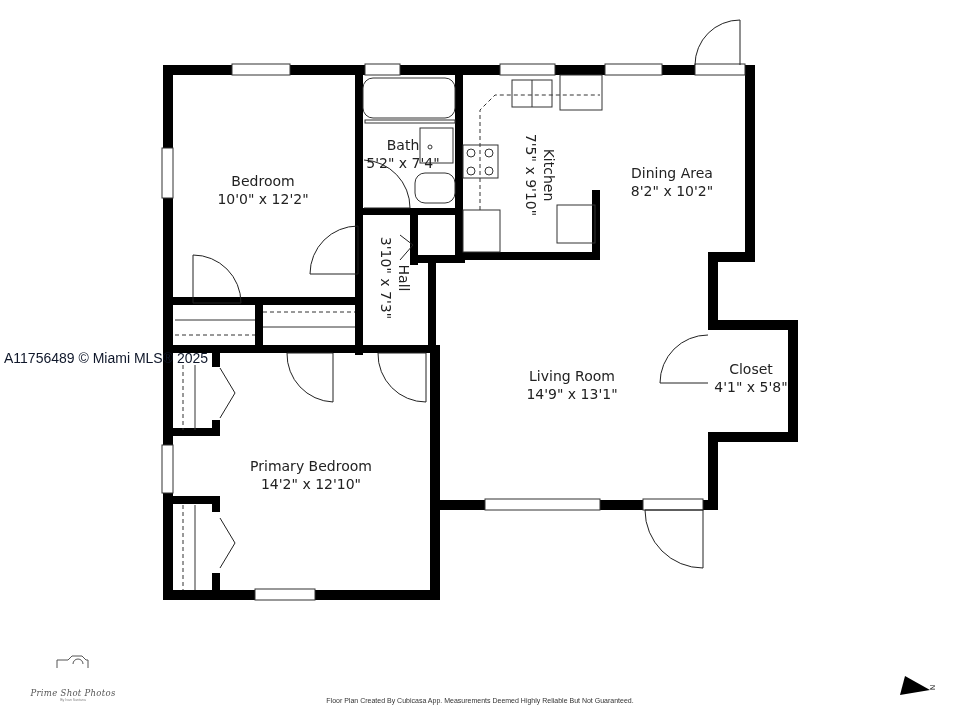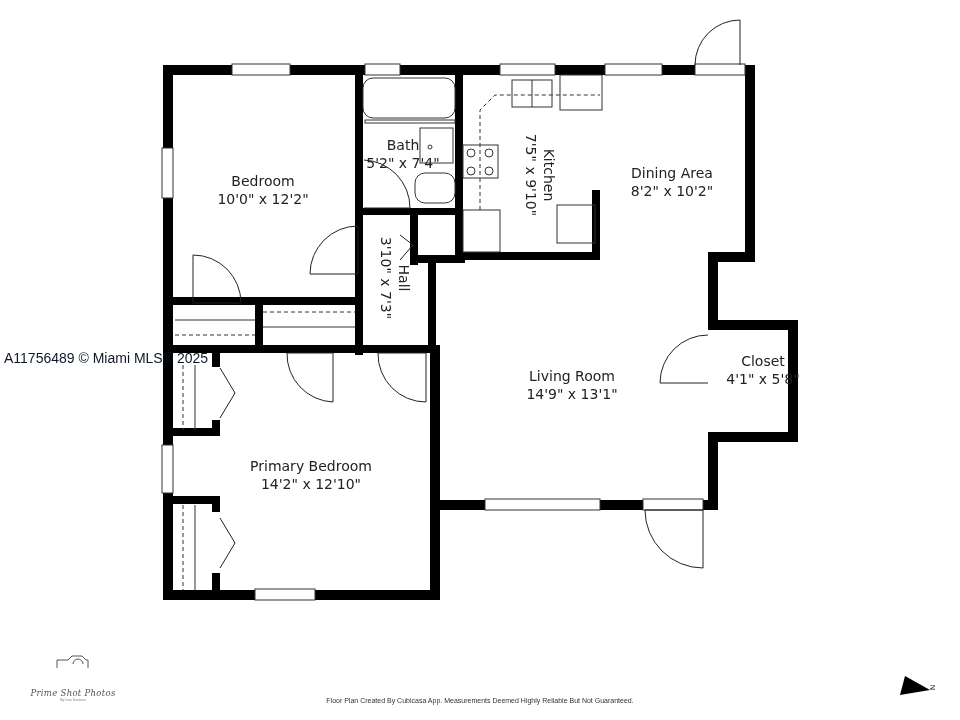--- a/index.html
+++ b/index.html
@@ -148,21 +148,21 @@
   <div>8'2" x 10'2"</div>
 </div>
 <div class="room-label vertical" style="left:395px; top:278px;">
   <div>Hall</div>
   <div>3'10" x 7'3"</div>
 </div>
 <div class="room-label" style="left:572px; top:385px;">
   <div>Living Room</div>
   <div>14'9" x 13'1"</div>
 </div>
-<div class="room-label" style="left:751px; top:370px;margin-left:12px;">
+<div class="room-label" style="left:751px; top:378px;">
   <div>Closet</div>
   <div>4'1" x 5'8"</div>
 </div>
 <div class="room-label" style="left:311px; top:475px;">
   <div>Primary Bedroom</div>
   <div>14'2" x 12'10"</div>
 </div>
 
 <div class="logo">
   <span class="logo-script">Prime Shot Photos</span>

